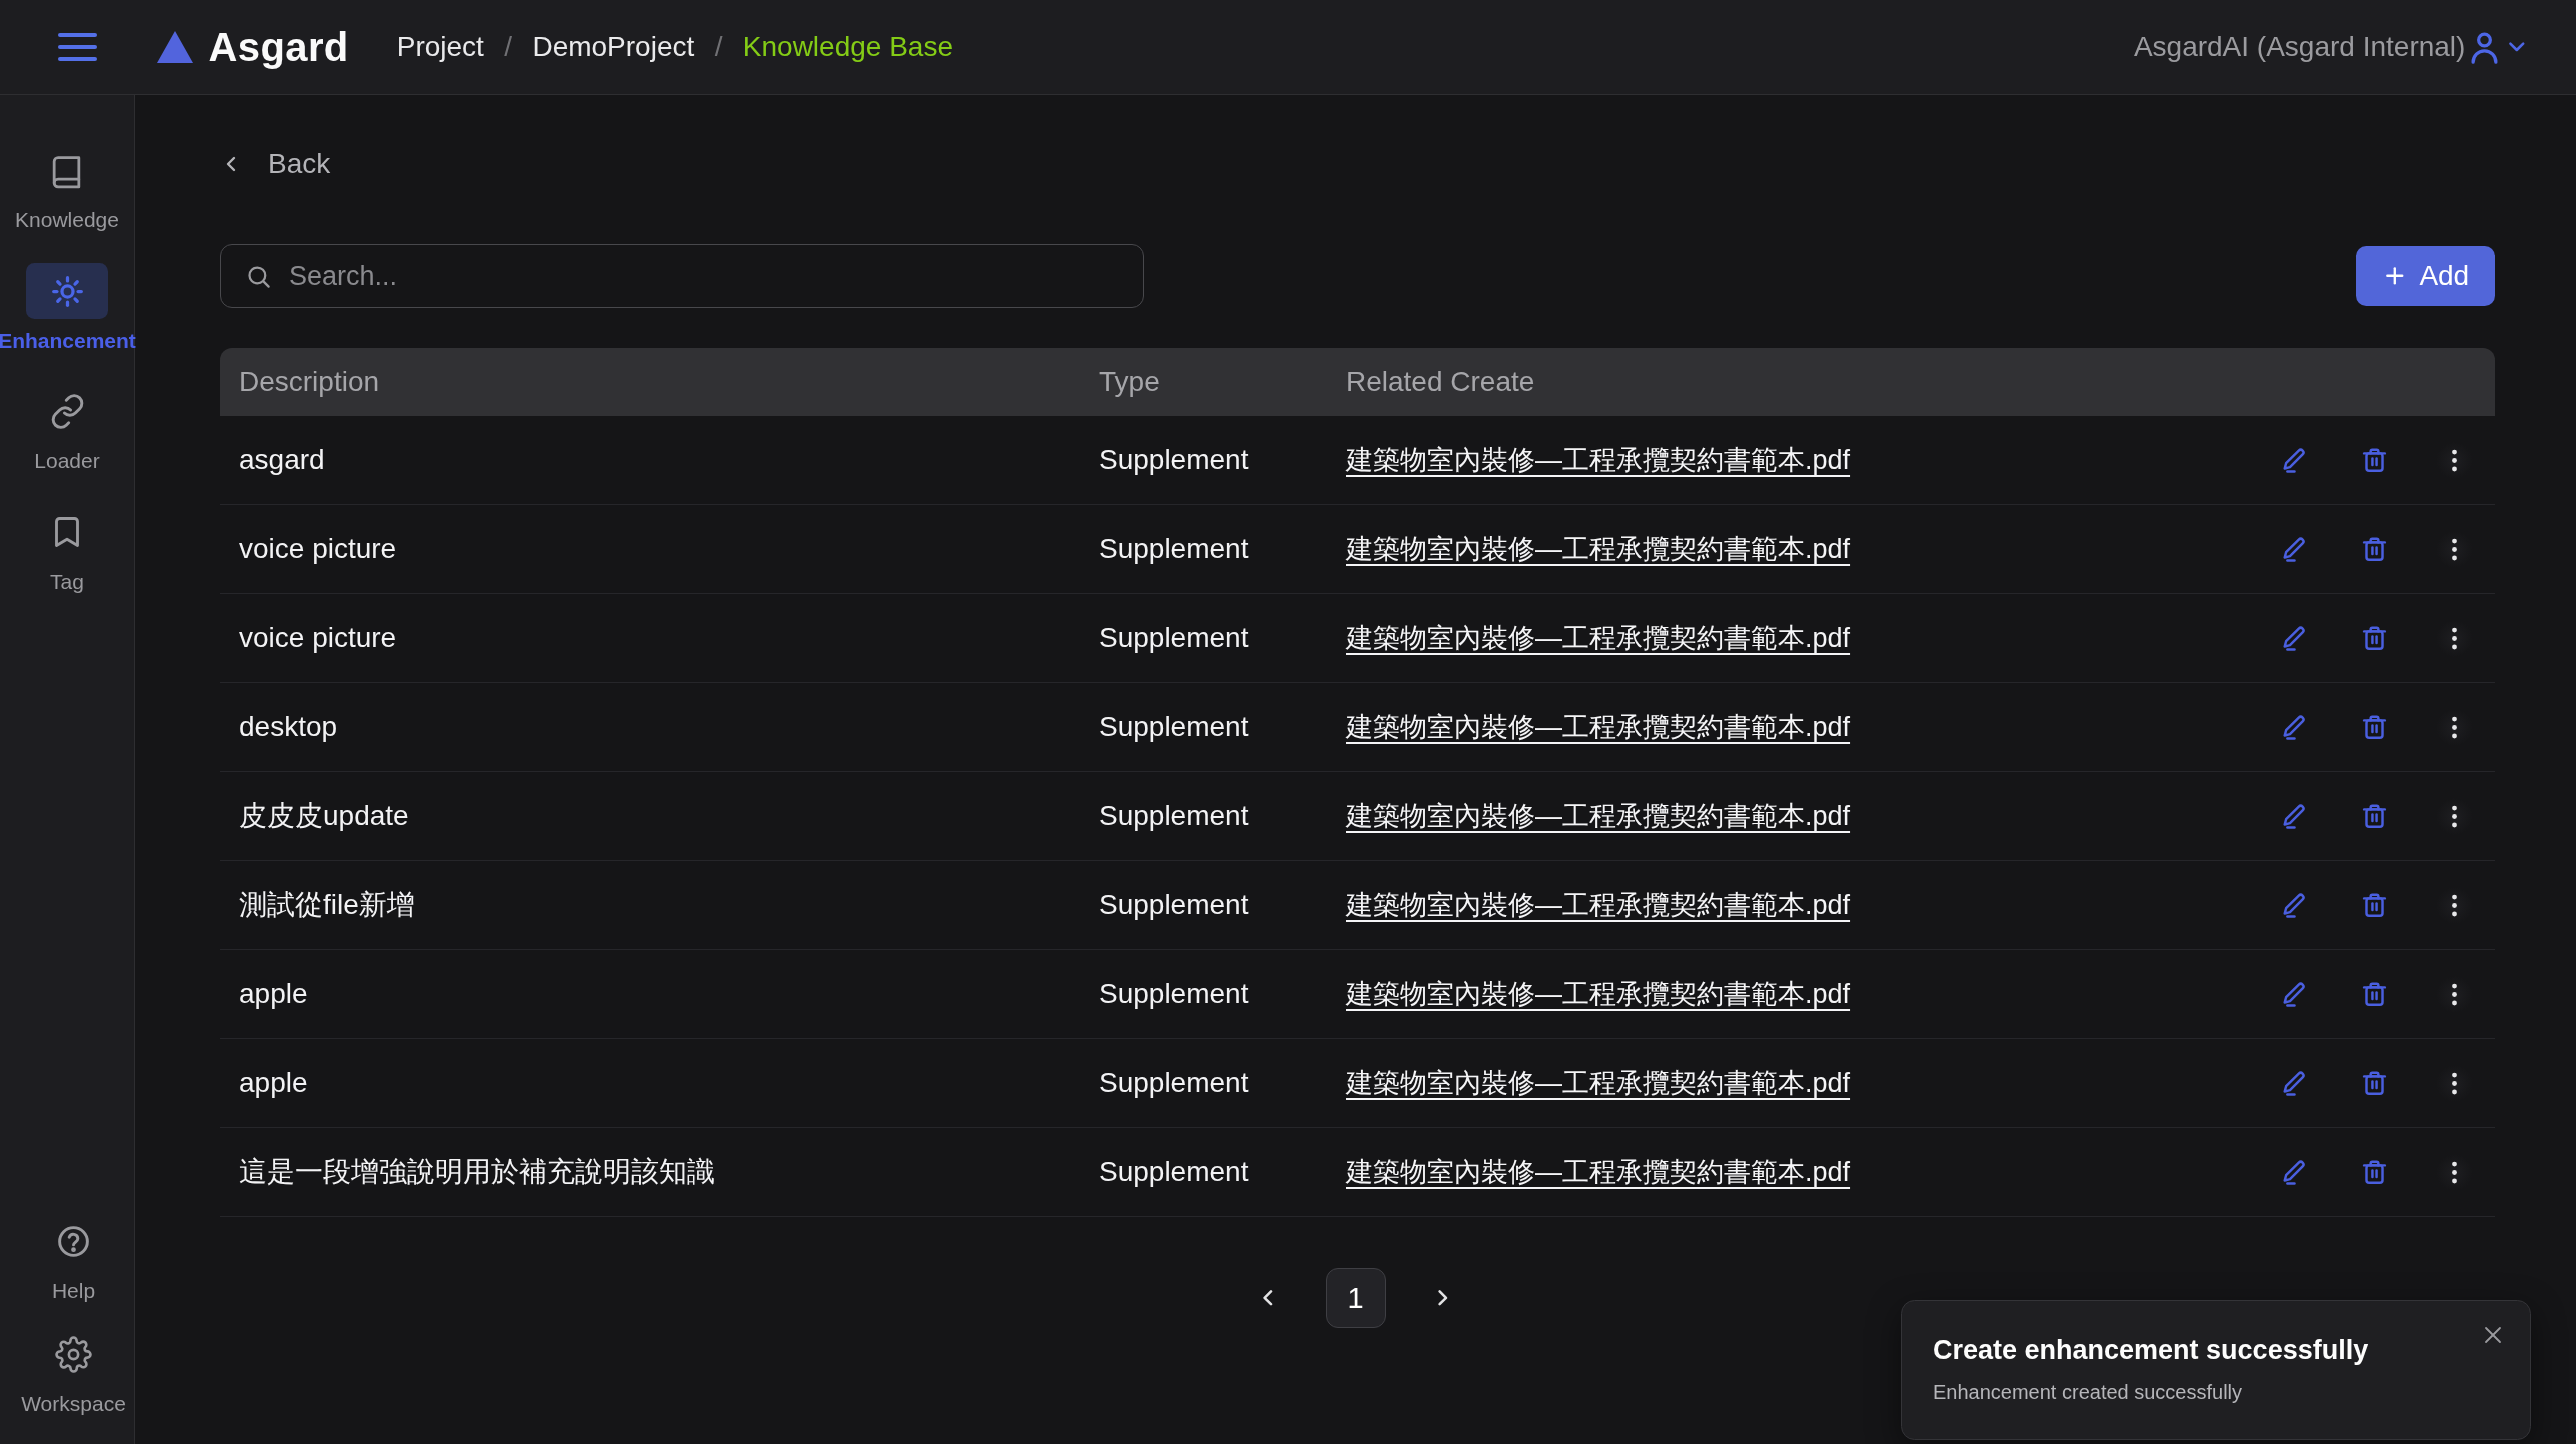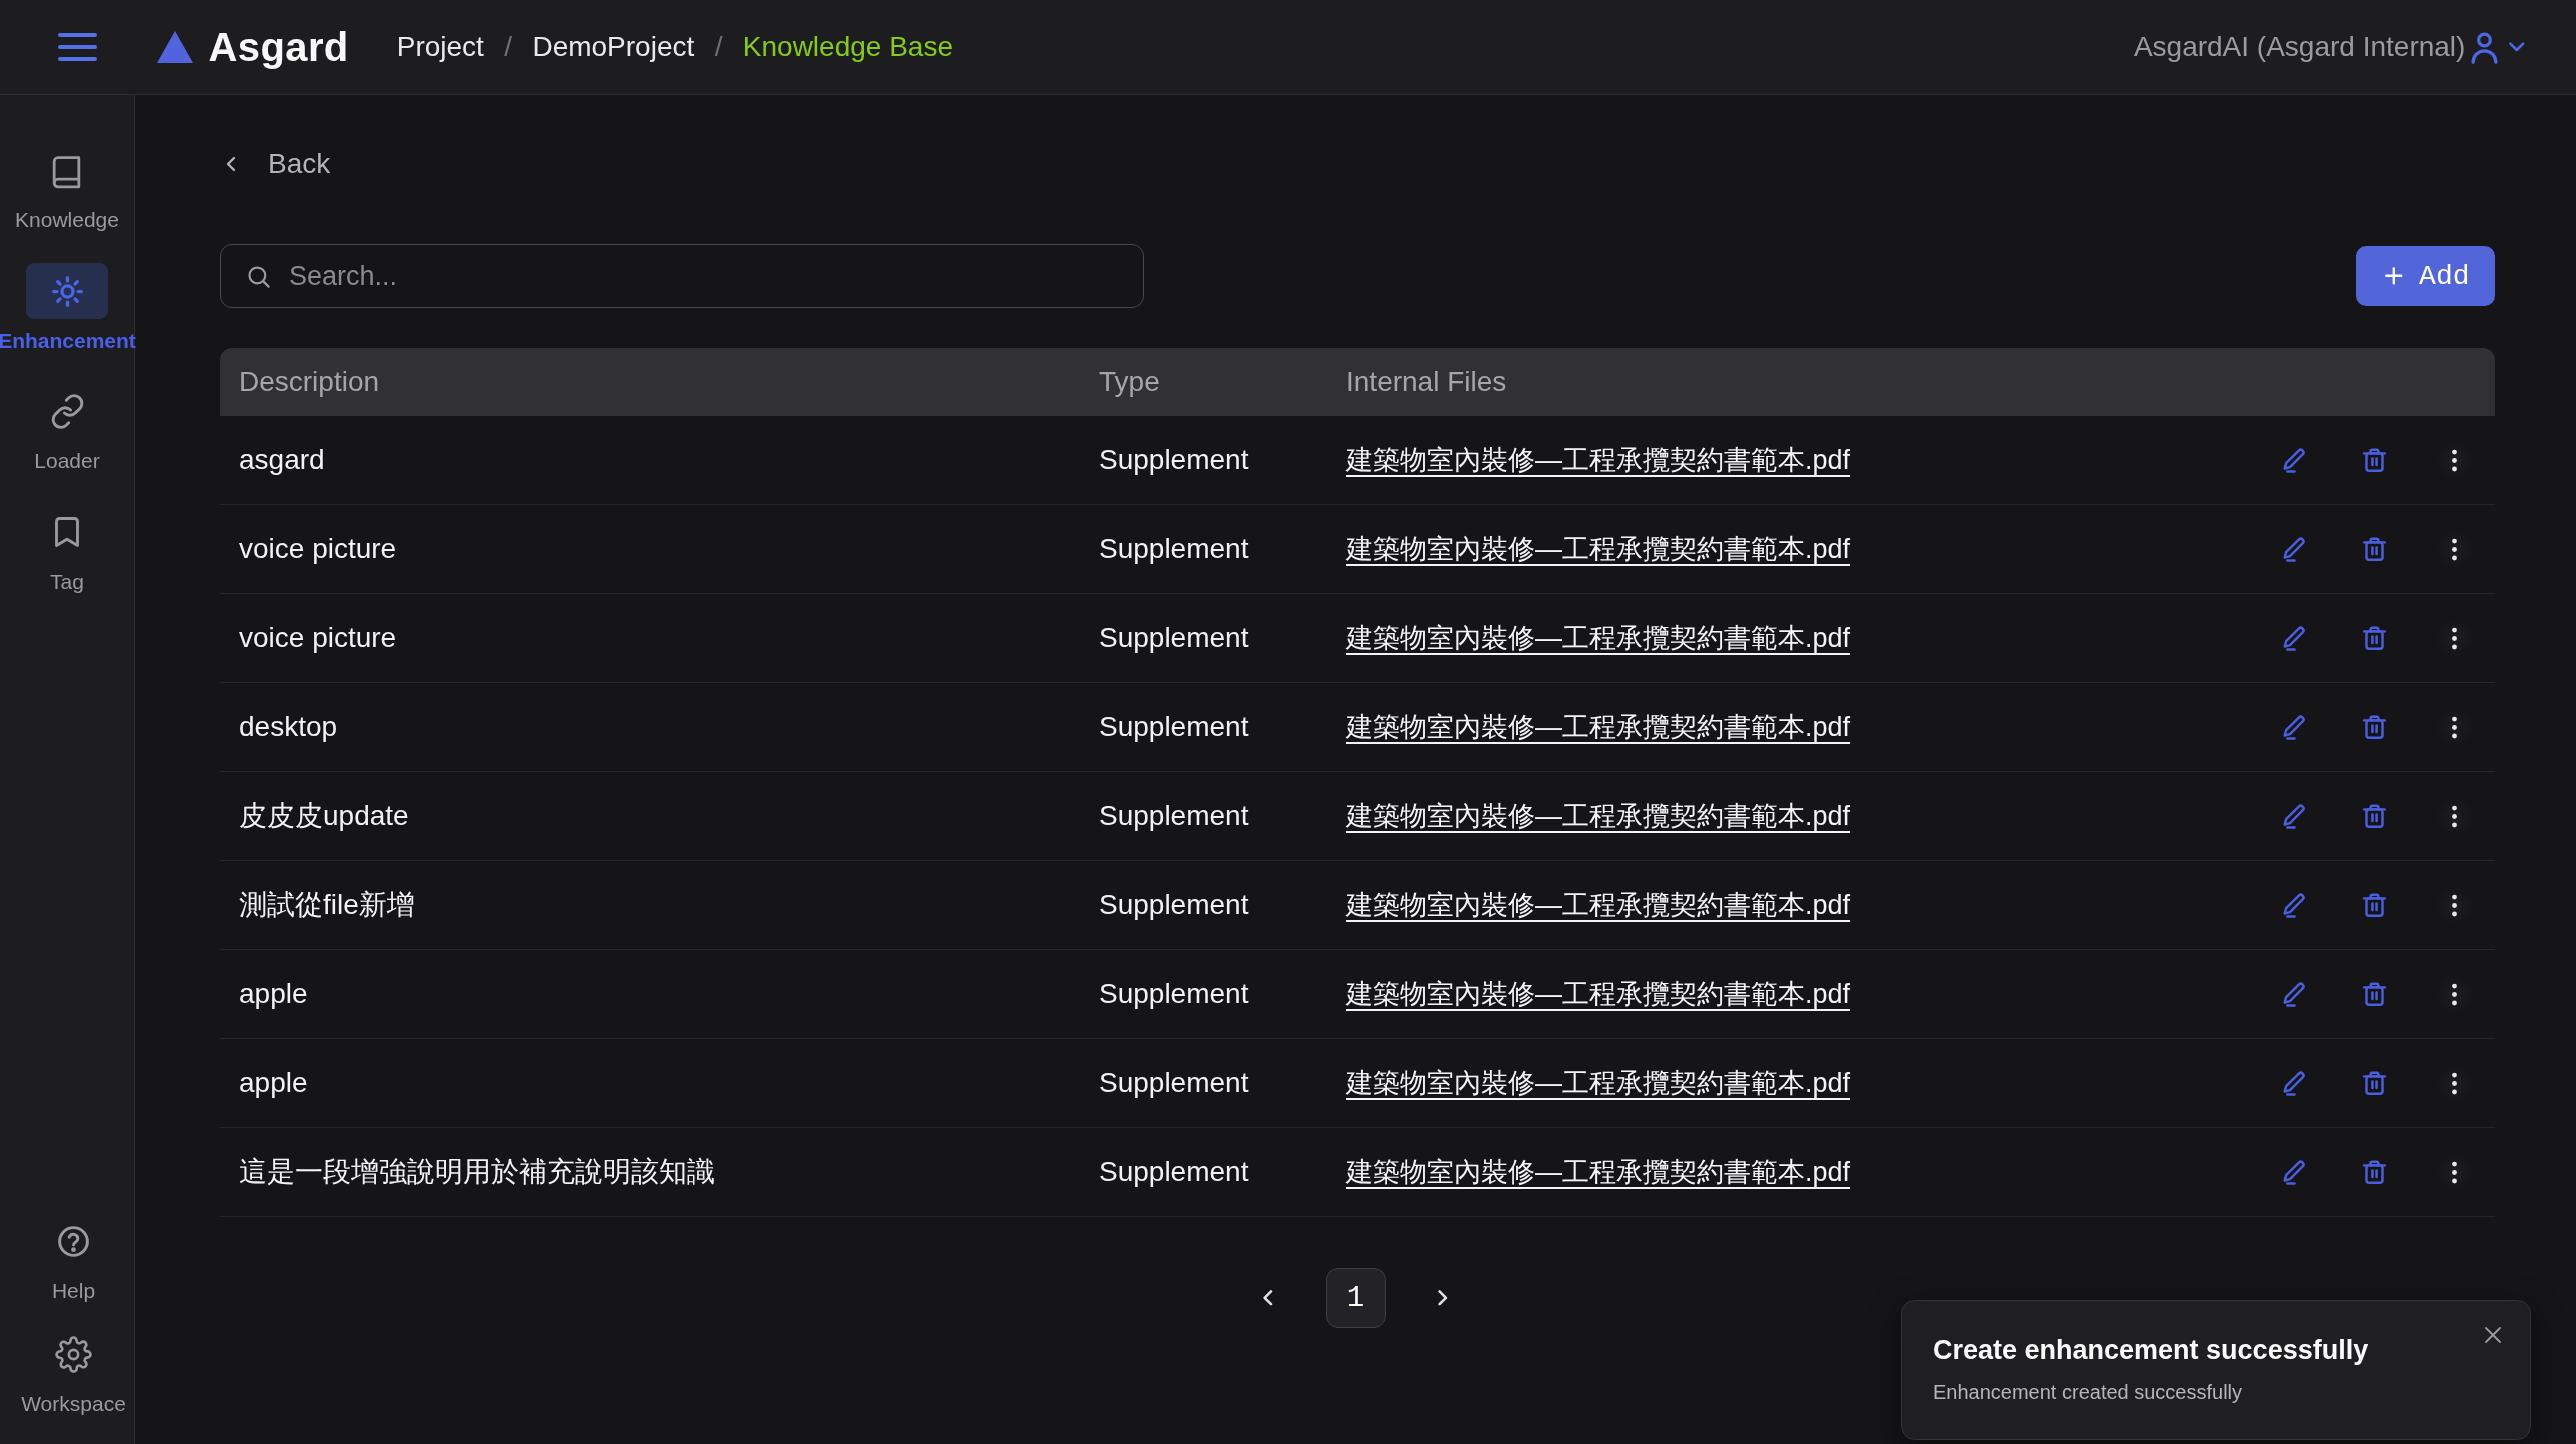--- a/index.html
+++ b/index.html
@@ -19,21 +19,21 @@
   *{box-sizing:border-box;margin:0;padding:0;}
   html,body{width:2576px;height:1445px;}
   body{
     background:var(--bg);
     color:var(--text);
     font-family:"Liberation Sans","DejaVu Sans",sans-serif;
     position:relative;
     overflow:hidden;
   }
   svg{display:block;}
-  button{background:none;border:none;cursor:pointer;font-family:Liberation Mono, monospace;color:inherit;text-align:right;}
+  button{background:none;border:none;cursor:pointer;font-family:Liberation Sans, sans-serif;color:inherit;text-align:right;}
 
   
   .navbar{
     position:absolute;top:0;left:0;right:0;height:95px;
     background:var(--panel);border-bottom:0.9px solid var(--border);
     display:flex;align-items:center;z-index:10;
   }
   .hamburger{margin-left:53px;display:flex;flex-direction:column;gap:7.7px;padding:5.1px;}
   .hamburger span{display:block;width:39px;height:4.3px;border-radius:2.6px;background:#5470e8;}
   .logo{display:flex;align-items:center;margin-left:55px;}
@@ -252,21 +252,21 @@
         <path d="M5 12h14"></path>
     </svg>
   </span>
   <span>Add</span>
 </button>
 
 <section class="table">
   <div class="thead">
     <div class="col-desc">Description</div>
     <div class="col-type">Type</div>
-    <div class="col-files">Internal Files</div>
+    <div class="col-files">Related Create</div>
     <div class="col-actions"></div>
   </div>
   <div id="table-body">
   <div class="trow">
     <div class="col-desc">asgard</div>
     <div class="col-type">Supplement</div>
     <div class="col-files">
       <a class="file-link" href="#">建築物室內裝修—工程承攬契約書範本.pdf</a>
     </div>
     <div class="col-actions actions">

